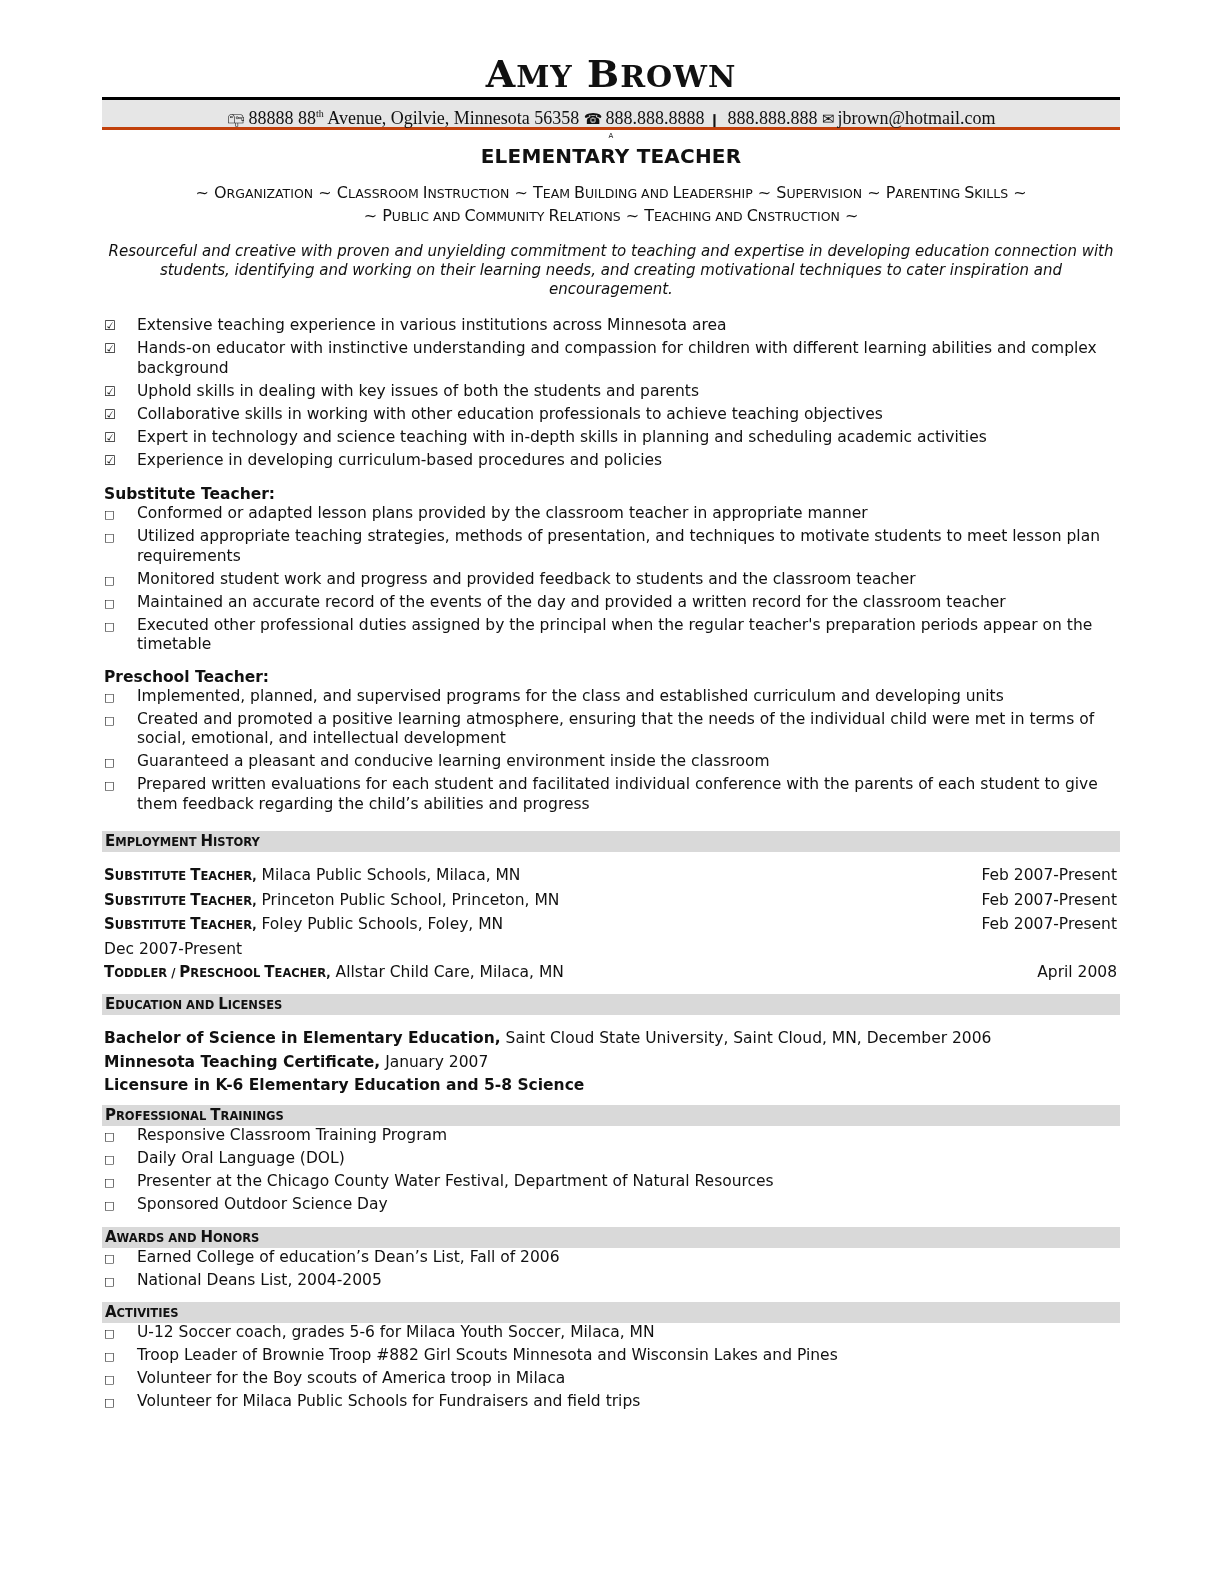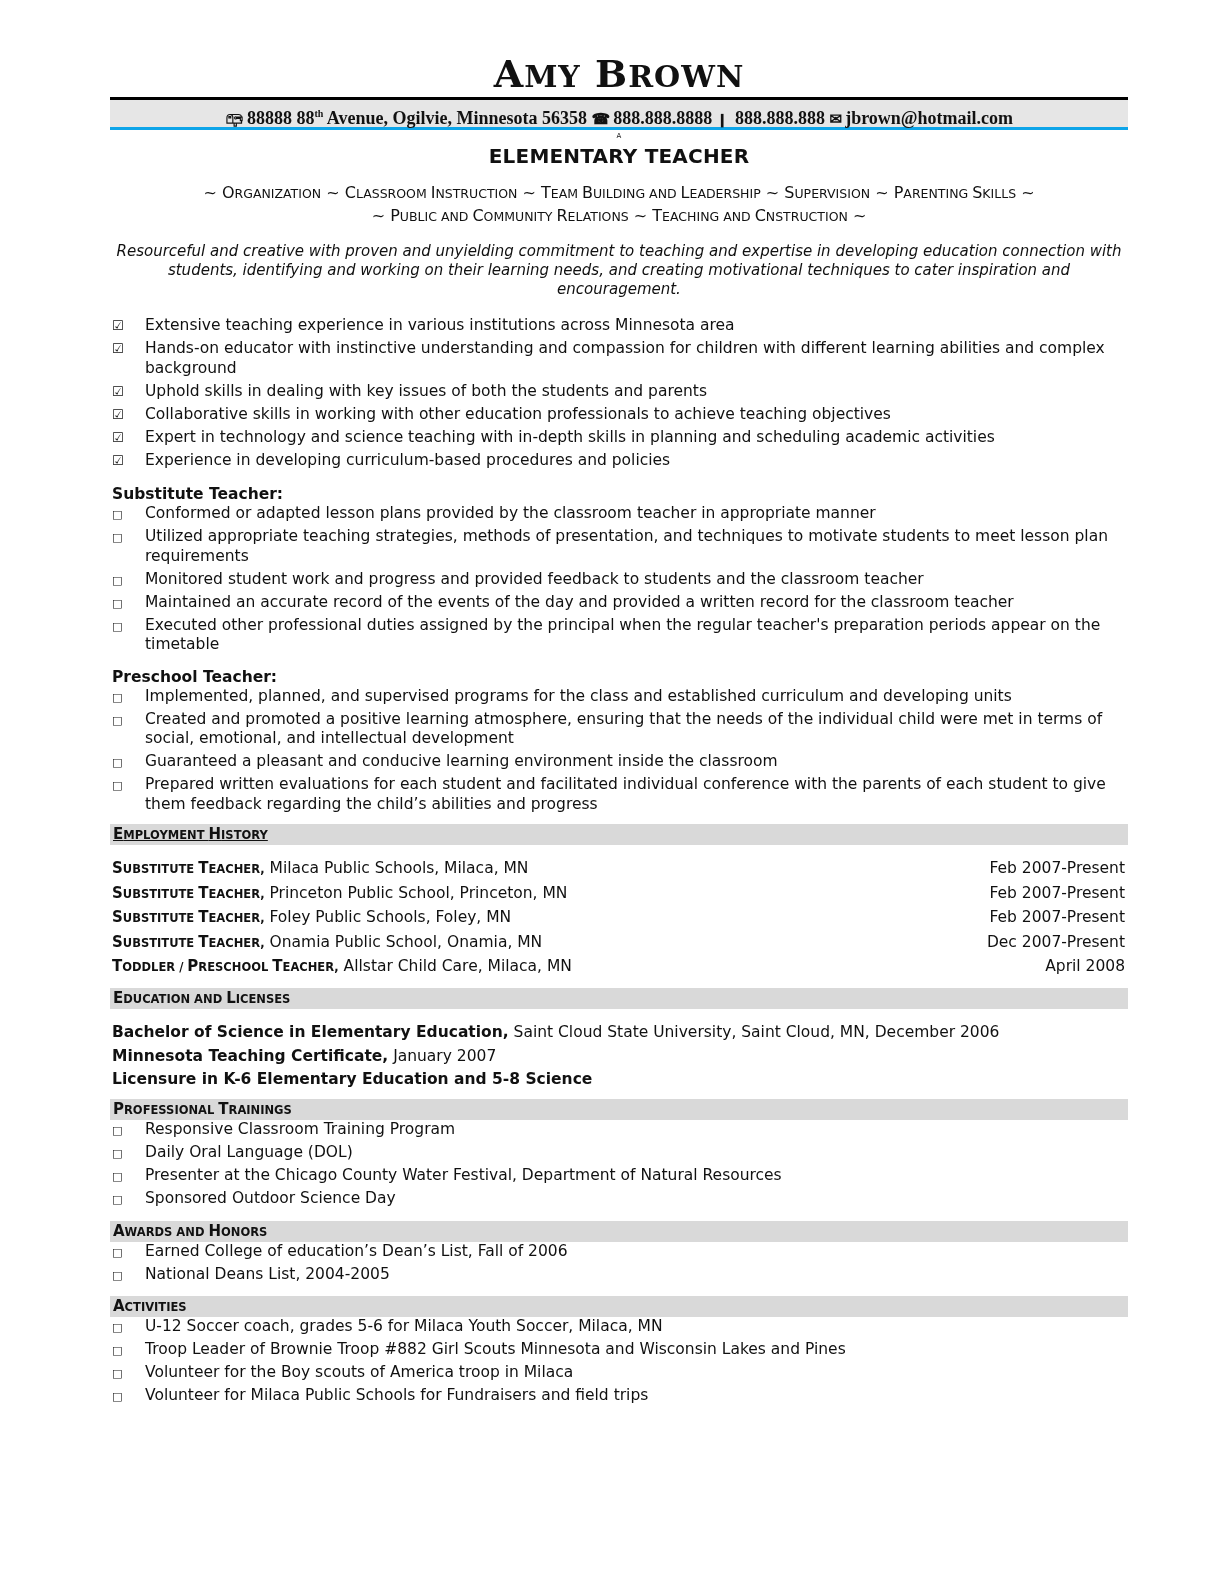--- a/index.html
+++ b/index.html
@@ -1,22 +1,22 @@
 <!DOCTYPE html>
 <html><head>
 <meta charset="utf-8">
 <style>
   html, body { margin: 0; padding: 0; background: #ffffff; }
   body { width: 1224px; height: 1584px; position: relative; overflow: hidden; color: #111; }
-  .page { position: absolute; left: 110px; top: 0; width: 1018px; }
+  .page { position: absolute; left: 102px; top: 0; width: 1018px; }
 
   .name { text-align: center; margin-top: 52px; height: 44px; font-family: "DejaVu Serif", serif; font-weight: bold; font-size: 38px; letter-spacing: 1px; line-height: 44px; }
   .name .sc { font-size: 30px; }
 
-  .contact-bar { margin-top: 1px; border-top: 3px solid #000; border-bottom: 3px solid #0ea5e9; background: #e6e6e6; height: 27px; line-height: 27px; text-align: center; font-family: "Liberation Serif", serif; font-size: 18px; white-space: nowrap; font-weight: bold; }
+  .contact-bar { margin-top: 1px; border-top: 3px solid #000; border-bottom: 3px solid #c2410c; background: #e6e6e6; height: 27px; line-height: 27px; text-align: center; font-family: "Liberation Serif", serif; font-size: 18px; white-space: nowrap; }
   .contact-bar .ic { font-size: 15px; margin: 0 3px 0 0; }
   .contact-bar sup { font-size: 10px; }
 
   .marker { text-align: center; font-size: 7px; height: 12px; line-height: 12px; font-family: "DejaVu Sans", sans-serif; }
 
   .job-title { text-align: center; font-family: "DejaVu Sans", sans-serif; font-weight: bold; font-size: 20px; height: 28px; line-height: 28px; letter-spacing: 0.2px; }
   .job-title .sc { font-size: 20px; }
 
   .skills { text-align: center; font-family: "DejaVu Sans", sans-serif; font-size: 16px; line-height: 22px; margin-top: 12px; }
   .skills .sc { font-size: 12.5px; }
@@ -90,37 +90,36 @@
   </ul>
 
   <div class="sub-head" style="margin-top:12px;">Preschool Teacher:</div>
   <ul class="blist box">
     <li><span class="bul">□</span><span>Implemented, planned, and supervised programs for the class and established curriculum and developing units</span></li>
     <li><span class="bul">□</span><span>Created and promoted a positive learning atmosphere, ensuring that the needs of the individual child were met in terms of social, emotional, and intellectual development</span></li>
     <li><span class="bul">□</span><span>Guaranteed a pleasant and conducive learning environment inside the classroom</span></li>
     <li><span class="bul">□</span><span>Prepared written evaluations for each student and facilitated individual conference with the parents of each student to give them feedback regarding the child’s abilities and progress</span></li>
   </ul>
 
-  <div class="sec-head" style="margin-top:10px;text-decoration:underline;"><span>E</span><span class="sc">MPLOYMENT </span><span>H</span><span class="sc">ISTORY</span></div>
+  <div class="sec-head" style="margin-top:17px;"><span>E</span><span class="sc">MPLOYMENT </span><span>H</span><span class="sc">ISTORY</span></div>
 
   <div class="emp-list">
     <div class="emp-row">
       <span><span class="role"><span>S</span><span class="sc">UBSTITUTE </span><span>T</span><span class="sc">EACHER,</span></span><span> Milaca Public Schools, Milaca, MN</span></span>
       <span>Feb 2007-Present</span>
     </div>
     <div class="emp-row">
       <span><span class="role"><span>S</span><span class="sc">UBSTITUTE </span><span>T</span><span class="sc">EACHER,</span></span><span> Princeton Public School, Princeton, MN</span></span>
       <span>Feb 2007-Present</span>
     </div>
     <div class="emp-row">
       <span><span class="role"><span>S</span><span class="sc">UBSTITUTE </span><span>T</span><span class="sc">EACHER,</span></span><span> Foley Public Schools, Foley, MN</span></span>
       <span>Feb 2007-Present</span>
     </div>
     <div class="emp-row">
-      <span><span class="role"><span>S</span><span class="sc">UBSTITUTE </span><span>T</span><span class="sc">EACHER,</span></span><span> Onamia Public School, Onamia, MN</span></span>
       <span>Dec 2007-Present</span>
     </div>
     <div class="emp-row">
       <span><span class="role"><span>T</span><span class="sc">ODDLER / </span><span>P</span><span class="sc">RESCHOOL </span><span>T</span><span class="sc">EACHER,</span></span><span> Allstar Child Care, Milaca, MN</span></span>
       <span>April 2008</span>
     </div>
   </div>
 
   <div class="sec-head" style="margin-top:11px;"><span>E</span><span class="sc">DUCATION AND </span><span>L</span><span class="sc">ICENSES</span></div>
 

